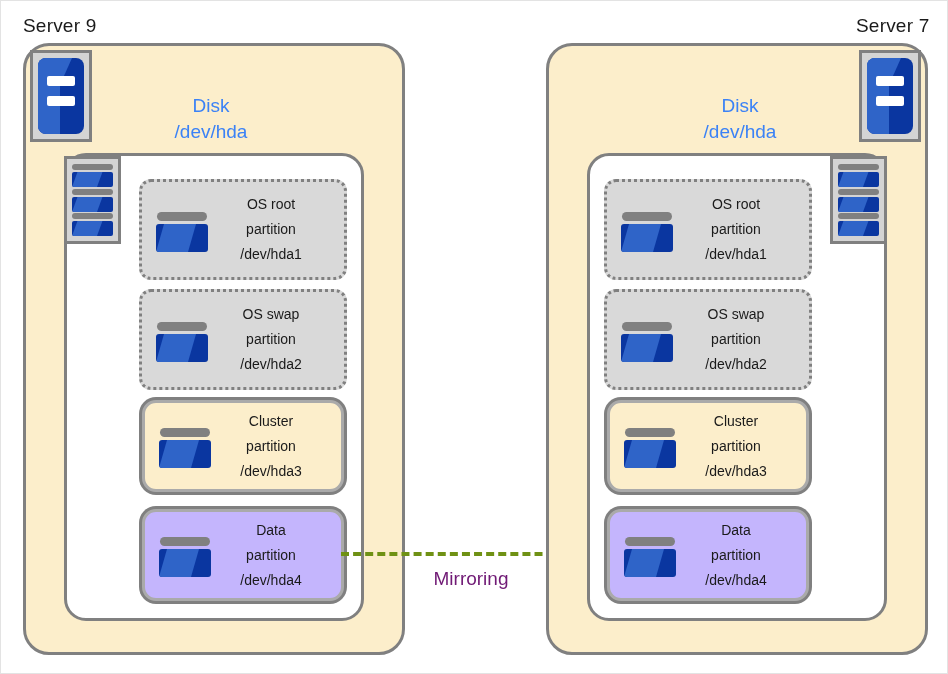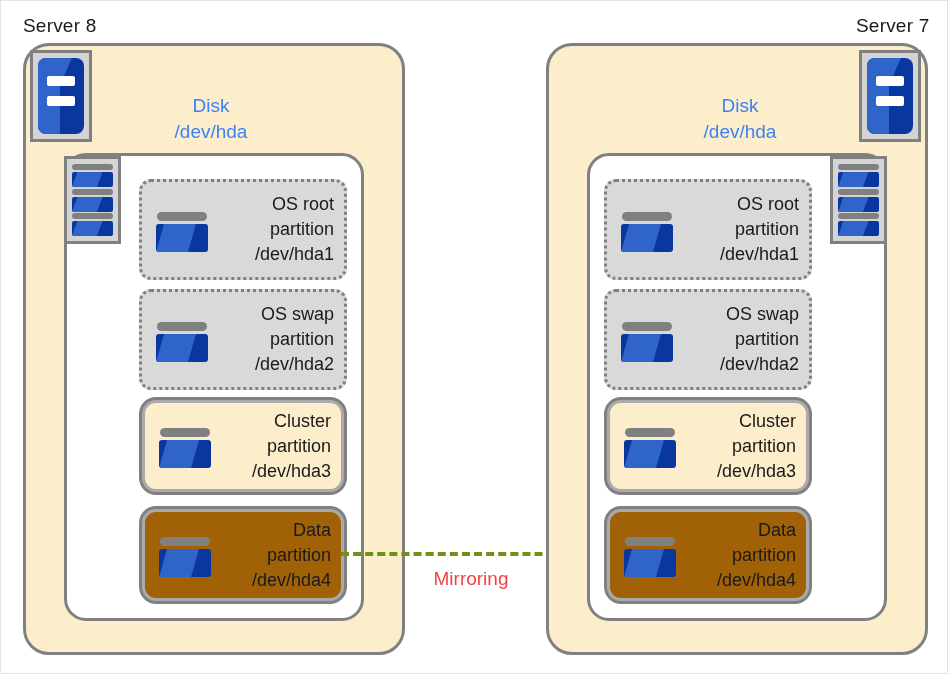--- a/index.html
+++ b/index.html
@@ -159,21 +159,21 @@
     border: 3px dotted #808080;
     border-radius: 12px;
   }
   .partition.cluster {
     background: #fceecb;
     border: 3px solid #aaaaaa;
     border-radius: 14px;
     box-shadow: 0 0 0 3px #808080;
   }
   .partition.data {
-    background: #a16207;
+    background: #c4b5fd;
     border: 3px solid #aaaaaa;
     border-radius: 14px;
     box-shadow: 0 0 0 3px #808080;
   }
 
   
   .part-glyph {
     position: relative;
     flex: 0 0 auto;
     width: 52px;
@@ -200,22 +200,22 @@
     position: absolute;
     left: 0; top: 0;
     width: 62%; height: 100%;
     background: #2f64c8;
     transform: skewX(-16deg);
     transform-origin: bottom left;
   }
 
   .part-text {
     flex: 1 1 auto;
-    text-align: right;
-    font-size: 18px;
+    text-align: center;
+    font-size: 14px;
     line-height: 25px;
     color: #1a1a1a;
     padding-right: 10px;
     white-space: nowrap;
   }
 
   
   .mirror-arrow {
     position: absolute;
     height: 0;
@@ -224,31 +224,31 @@
   .mirror-head {
     position: absolute;
     width: 0; height: 0;
     border-left: 15px solid #6f9114;
     border-top: 9px solid transparent;
     border-bottom: 9px solid transparent;
   }
   .mirror-label {
     position: absolute;
     font-size: 19px;
-    color: #ef4444;
+    color: #701a75;
     text-align: center;
     white-space: nowrap;
   }
 </style>
 </head>
 <body>
 
 <div id="canvas">
 
-  <div class="server-label" style="left:22px; top:14px;">Server 8</div>
+  <div class="server-label" style="left:22px; top:14px;">Server 9</div>
 
   <div class="server-panel" style="left:22px; top:42px; width:382px; height:612px;"></div>
 
   <div class="disk-caption" style="left:120px; top:92px; width:180px;">
     <div>Disk</div>
     <div>/dev/hda</div>
   </div>
 
   <div class="disk-panel" style="left:63px; top:152px; width:300px; height:468px;"></div>
 

